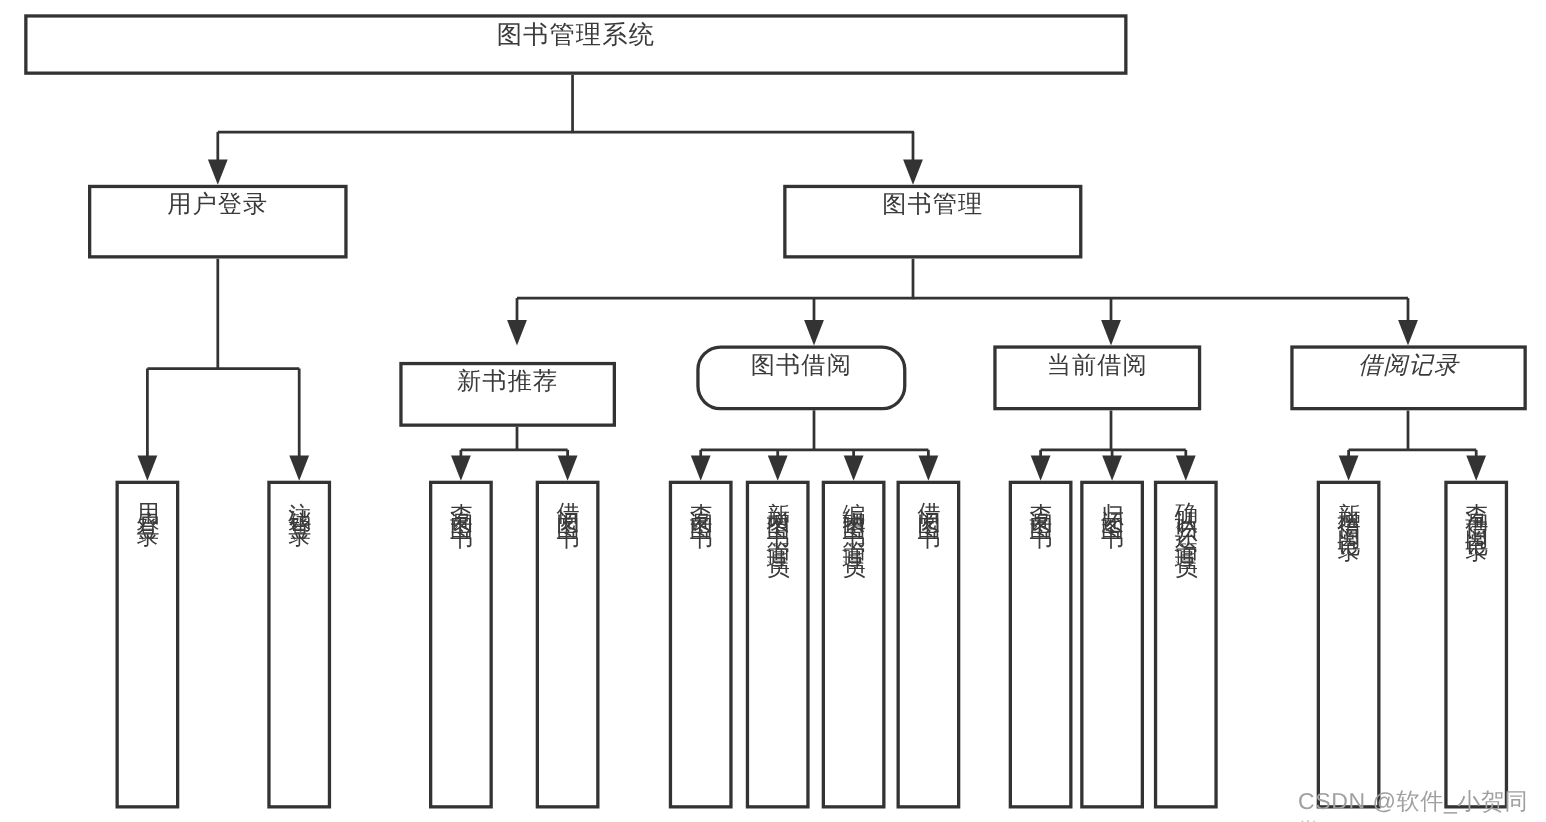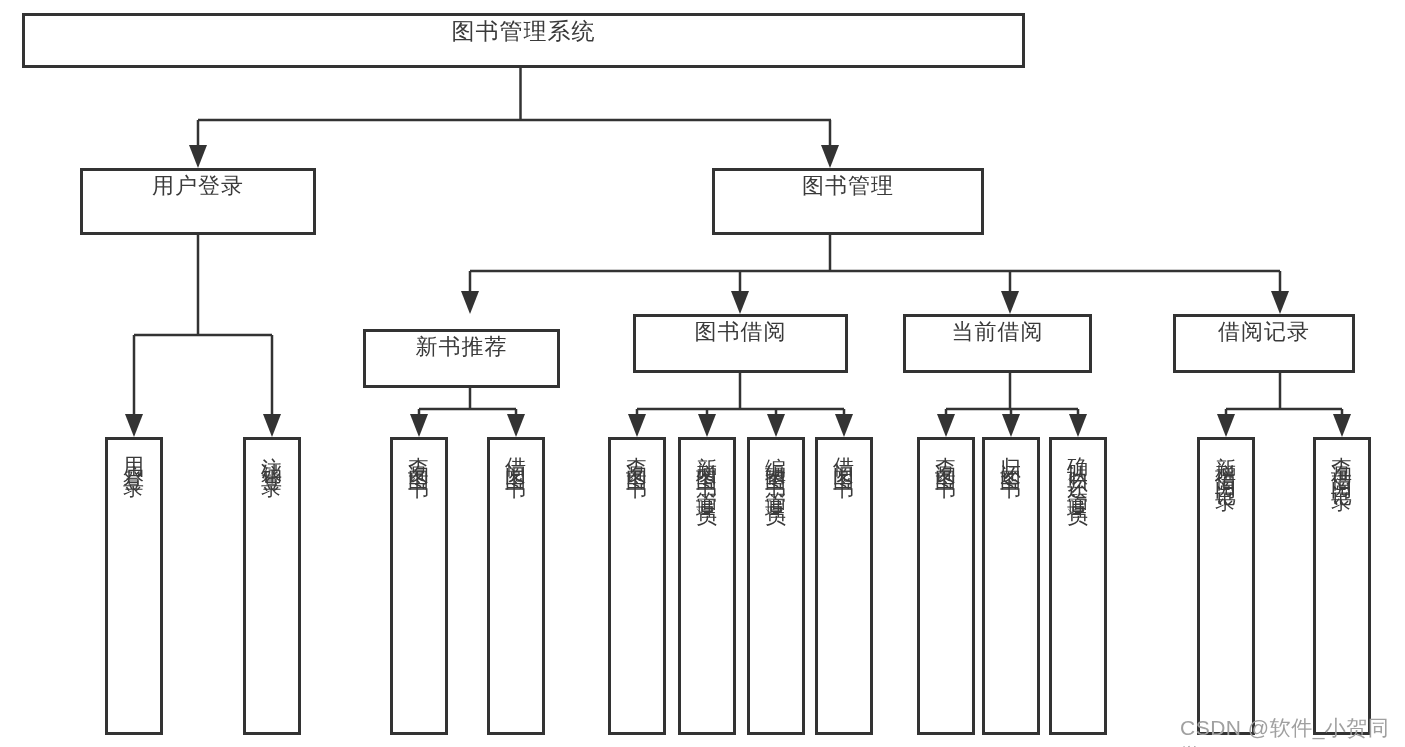--- a/index.html
+++ b/index.html
@@ -143,27 +143,27 @@
   <div class="node hbox" style="left:80px; top:168px; width:236px; height:67px;">
     <span>用户登录</span>
   </div>
   <div class="node hbox" style="left:712px; top:168px; width:272px; height:67px;">
     <span>图书管理</span>
   </div>
 
   <div class="node hbox" style="left:363px; top:329px; width:197px; height:59px;">
     <span>新书推荐</span>
   </div>
-  <div class="node hbox" style="left:633px; top:314px; width:215px; height:59px;">
+  <div class="node hbox" style="left:633px; top:314px; width:191px; height:59px;border-radius:22px;">
     <span>图书借阅</span>
   </div>
   <div class="node hbox" style="left:903px; top:314px; width:189px; height:59px;">
     <span>当前借阅</span>
   </div>
-  <div class="node hbox" style="left:1173px; top:314px; width:182px; height:59px;">
+  <div class="node hbox" style="left:1173px; top:314px; width:215px; height:59px;font-style:italic;">
     <span>借阅记录</span>
   </div>
 
   <div class="node vbox" style="left:105px;">
     <span class="vtext">用户登录</span>
   </div>
   <div class="node vbox" style="left:243px;">
     <span class="vtext">注销登录</span>
   </div>
 

